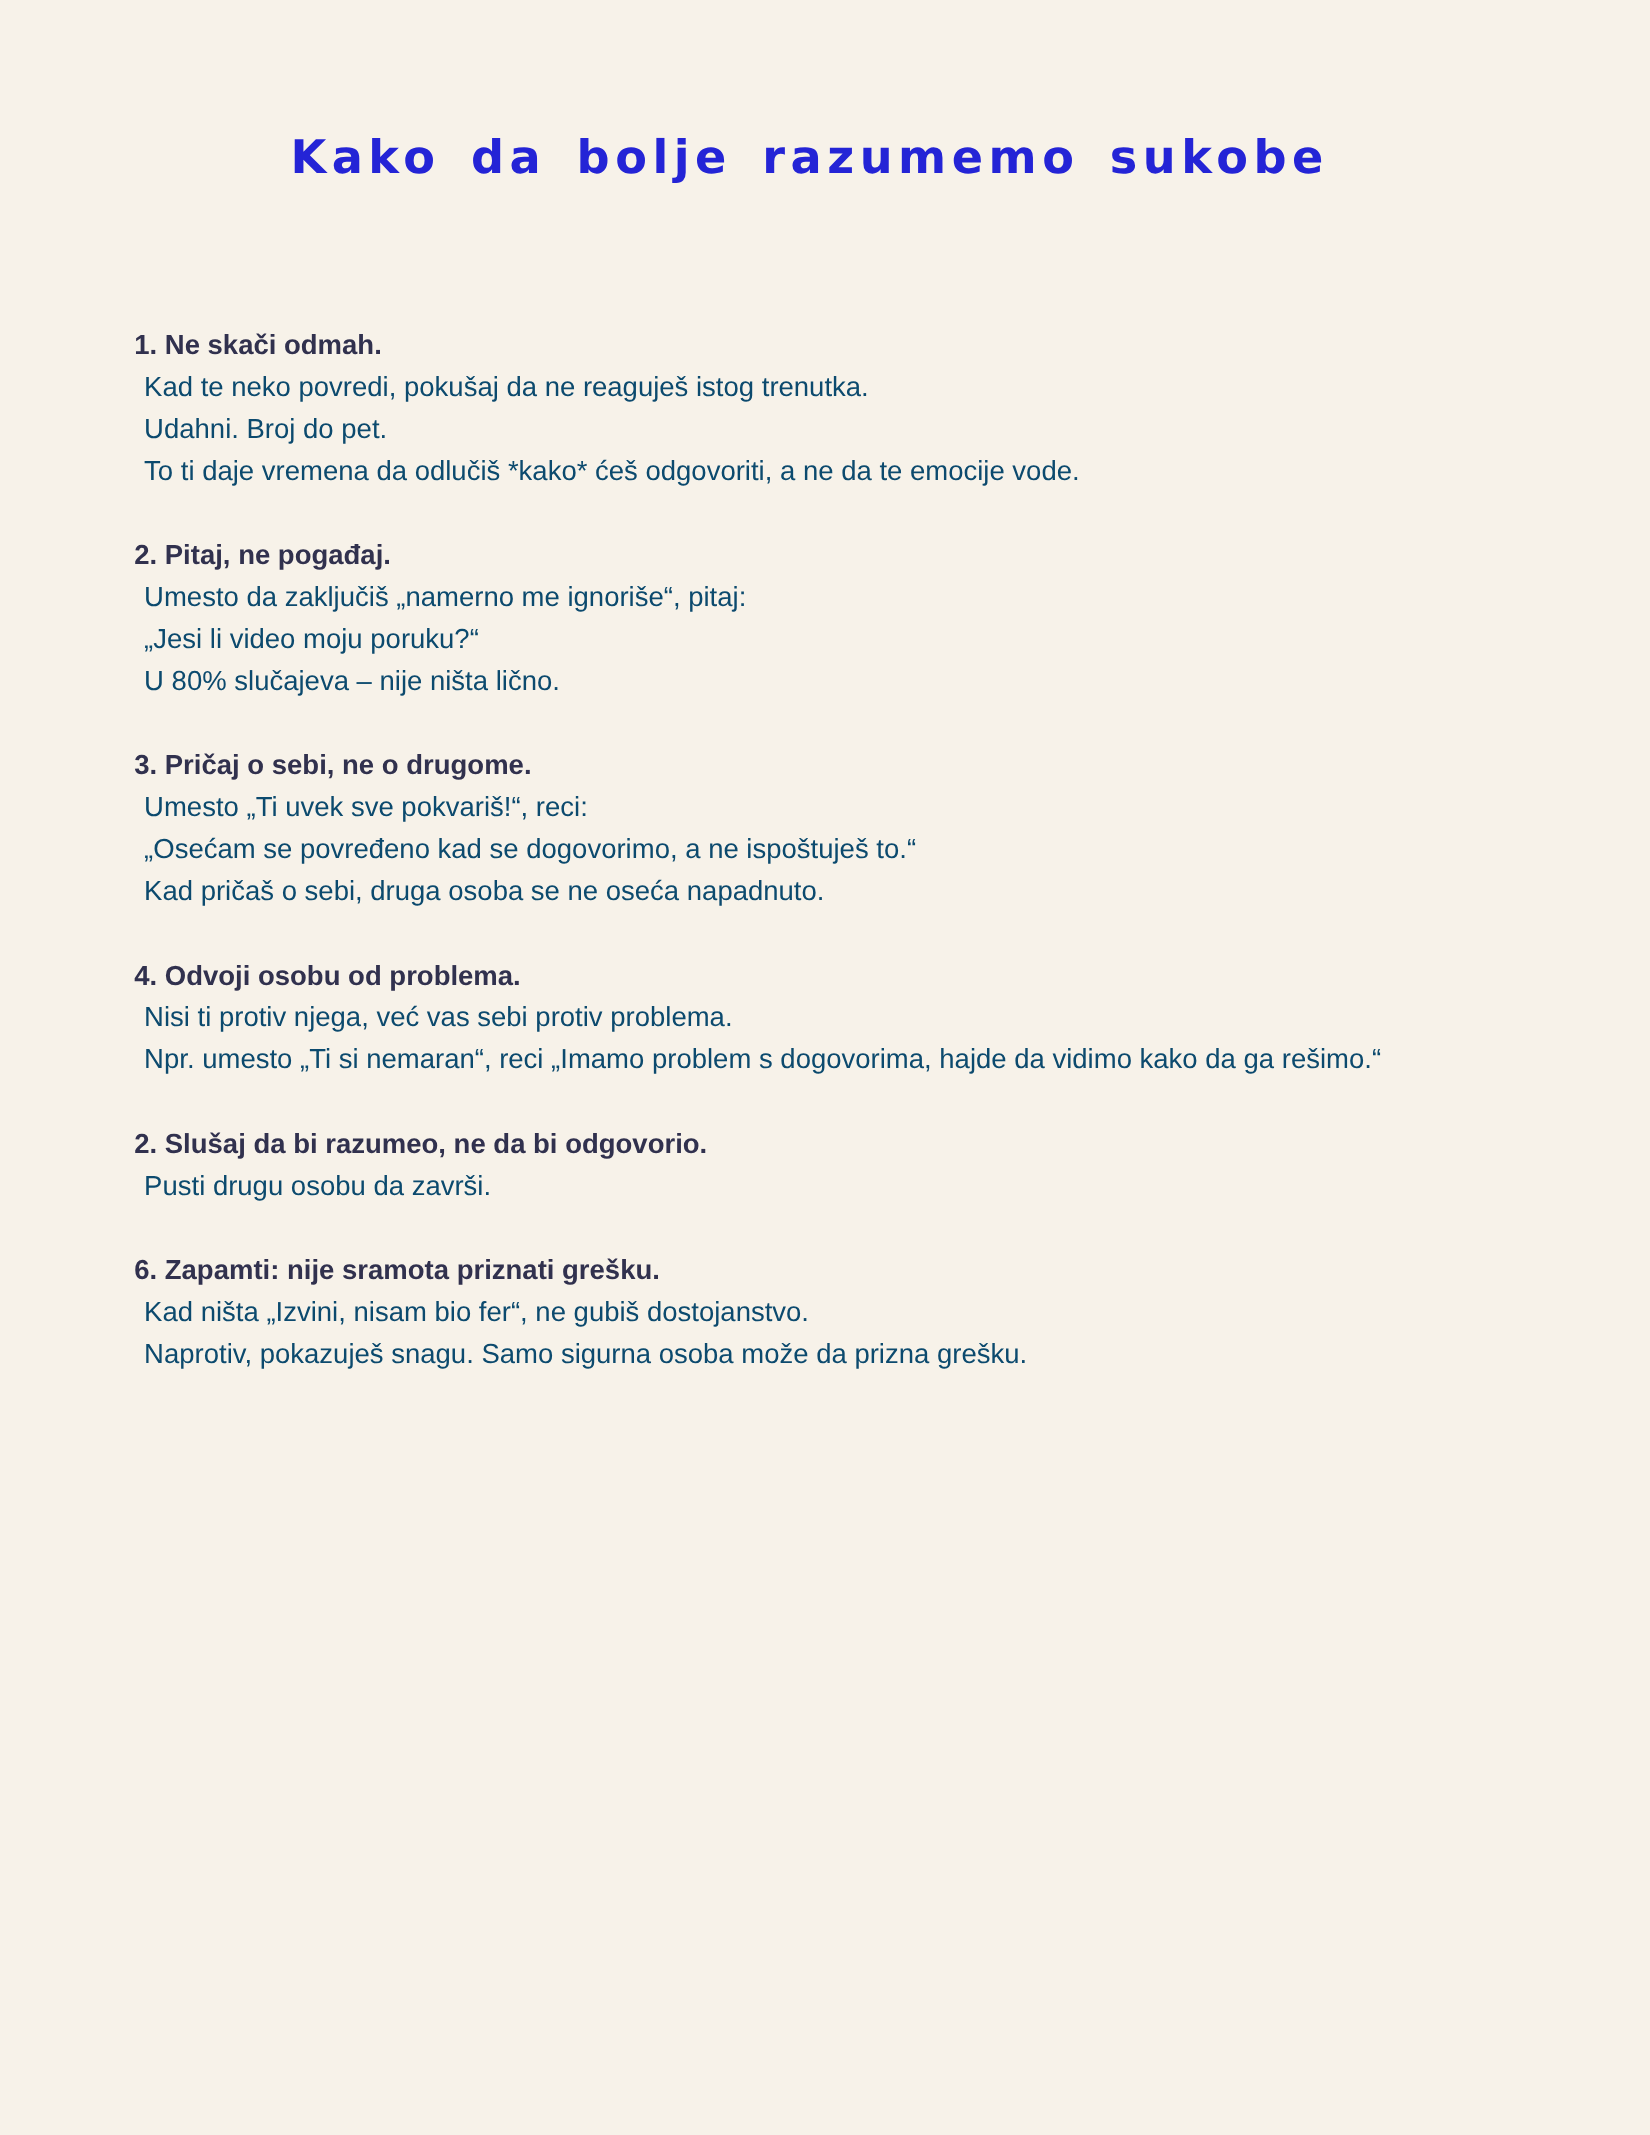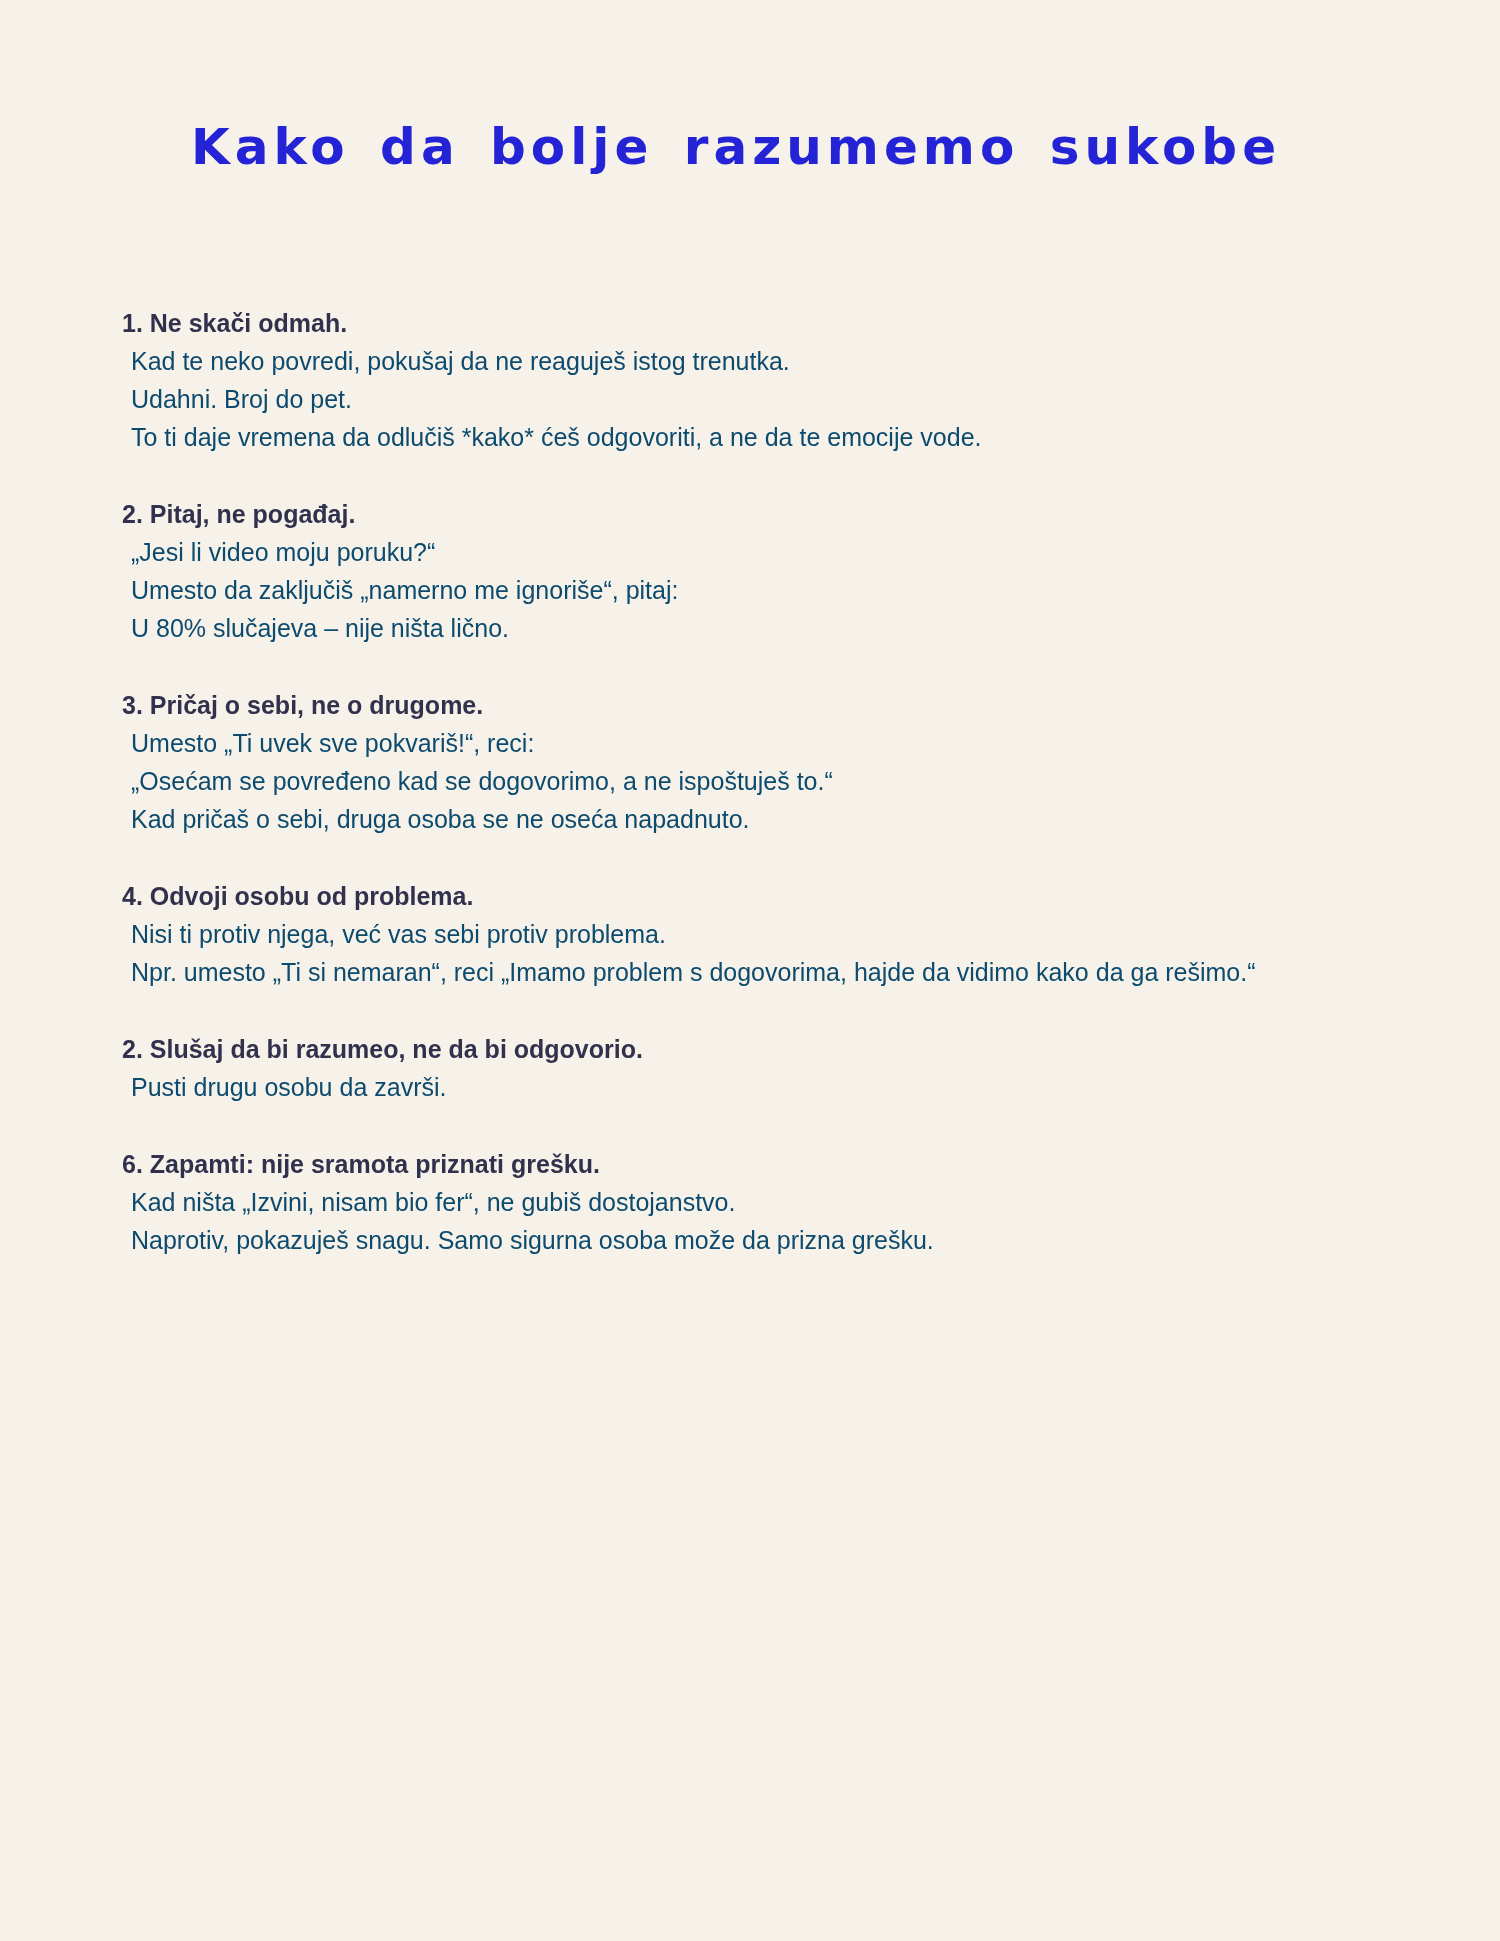--- a/index.html
+++ b/index.html
@@ -15,21 +15,21 @@
     margin: 0 auto;
     background: #f7f2e9;
     box-sizing: border-box;
     padding: 118px 150px 0 122px;
     overflow: hidden;
   }
   .title {
     margin: 0 0 128px 0;
     text-align: center;
     font-family: "DejaVu Sans", sans-serif;
-    font-size: 50px;
+    font-size: 42px;
     font-weight: 800;
     letter-spacing: 5px;
     word-spacing: 8px;
     color: #2424d6;
   }
   .section {
     margin: 0 0 39px 0;
   }
   .section-heading {
     margin: 0;
@@ -57,22 +57,22 @@
 
   <div class="section">
     <p class="section-heading">1. Ne skači odmah.</p>
     <p class="section-line">Kad te neko povredi, pokušaj da ne reaguješ istog trenutka.</p>
     <p class="section-line">Udahni. Broj do pet.</p>
     <p class="section-line">To ti daje vremena da odlučiš *kako* ćeš odgovoriti, a ne da te emocije vode.</p>
   </div>
 
   <div class="section">
     <p class="section-heading">2. Pitaj, ne pogađaj.</p>
+    <p class="section-line">Umesto da zaključiš „namerno me ignoriše“, pitaj:</p>
     <p class="section-line">„Jesi li video moju poruku?“</p>
-    <p class="section-line">Umesto da zaključiš „namerno me ignoriše“, pitaj:</p>
     <p class="section-line">U 80% slučajeva – nije ništa lično.</p>
   </div>
 
   <div class="section">
     <p class="section-heading">3. Pričaj o sebi, ne o drugome.</p>
     <p class="section-line">Umesto „Ti uvek sve pokvariš!“, reci:</p>
     <p class="section-line">„Osećam se povređeno kad se dogovorimo, a ne ispoštuješ to.“</p>
     <p class="section-line">Kad pričaš o sebi, druga osoba se ne oseća napadnuto.</p>
   </div>
 

